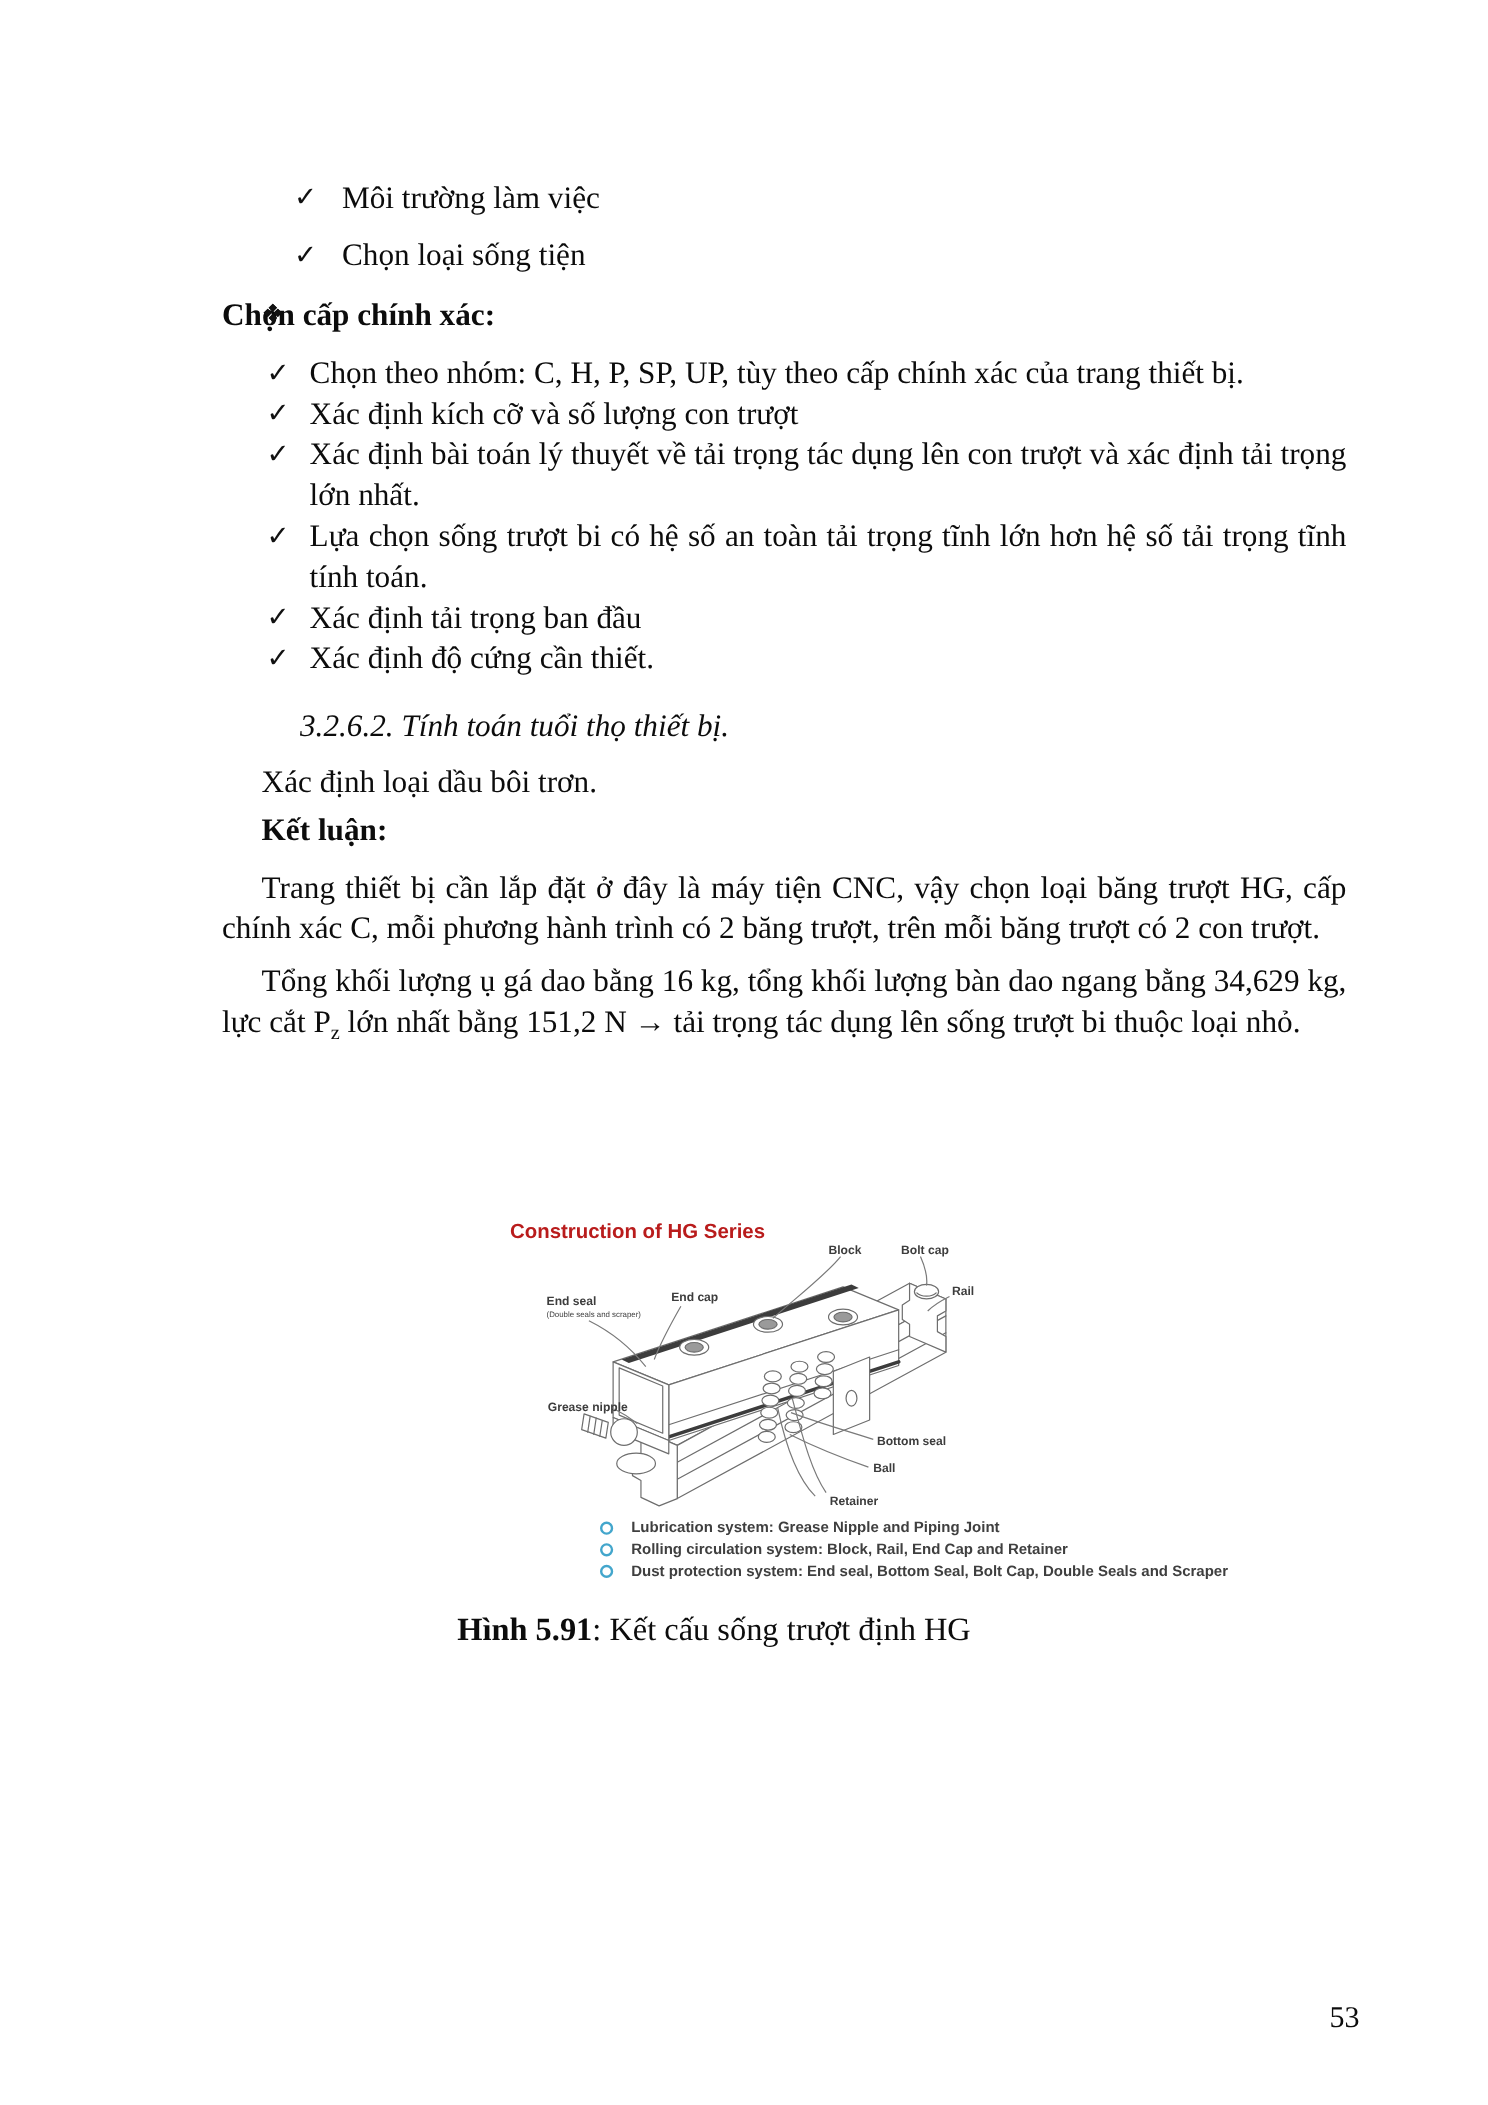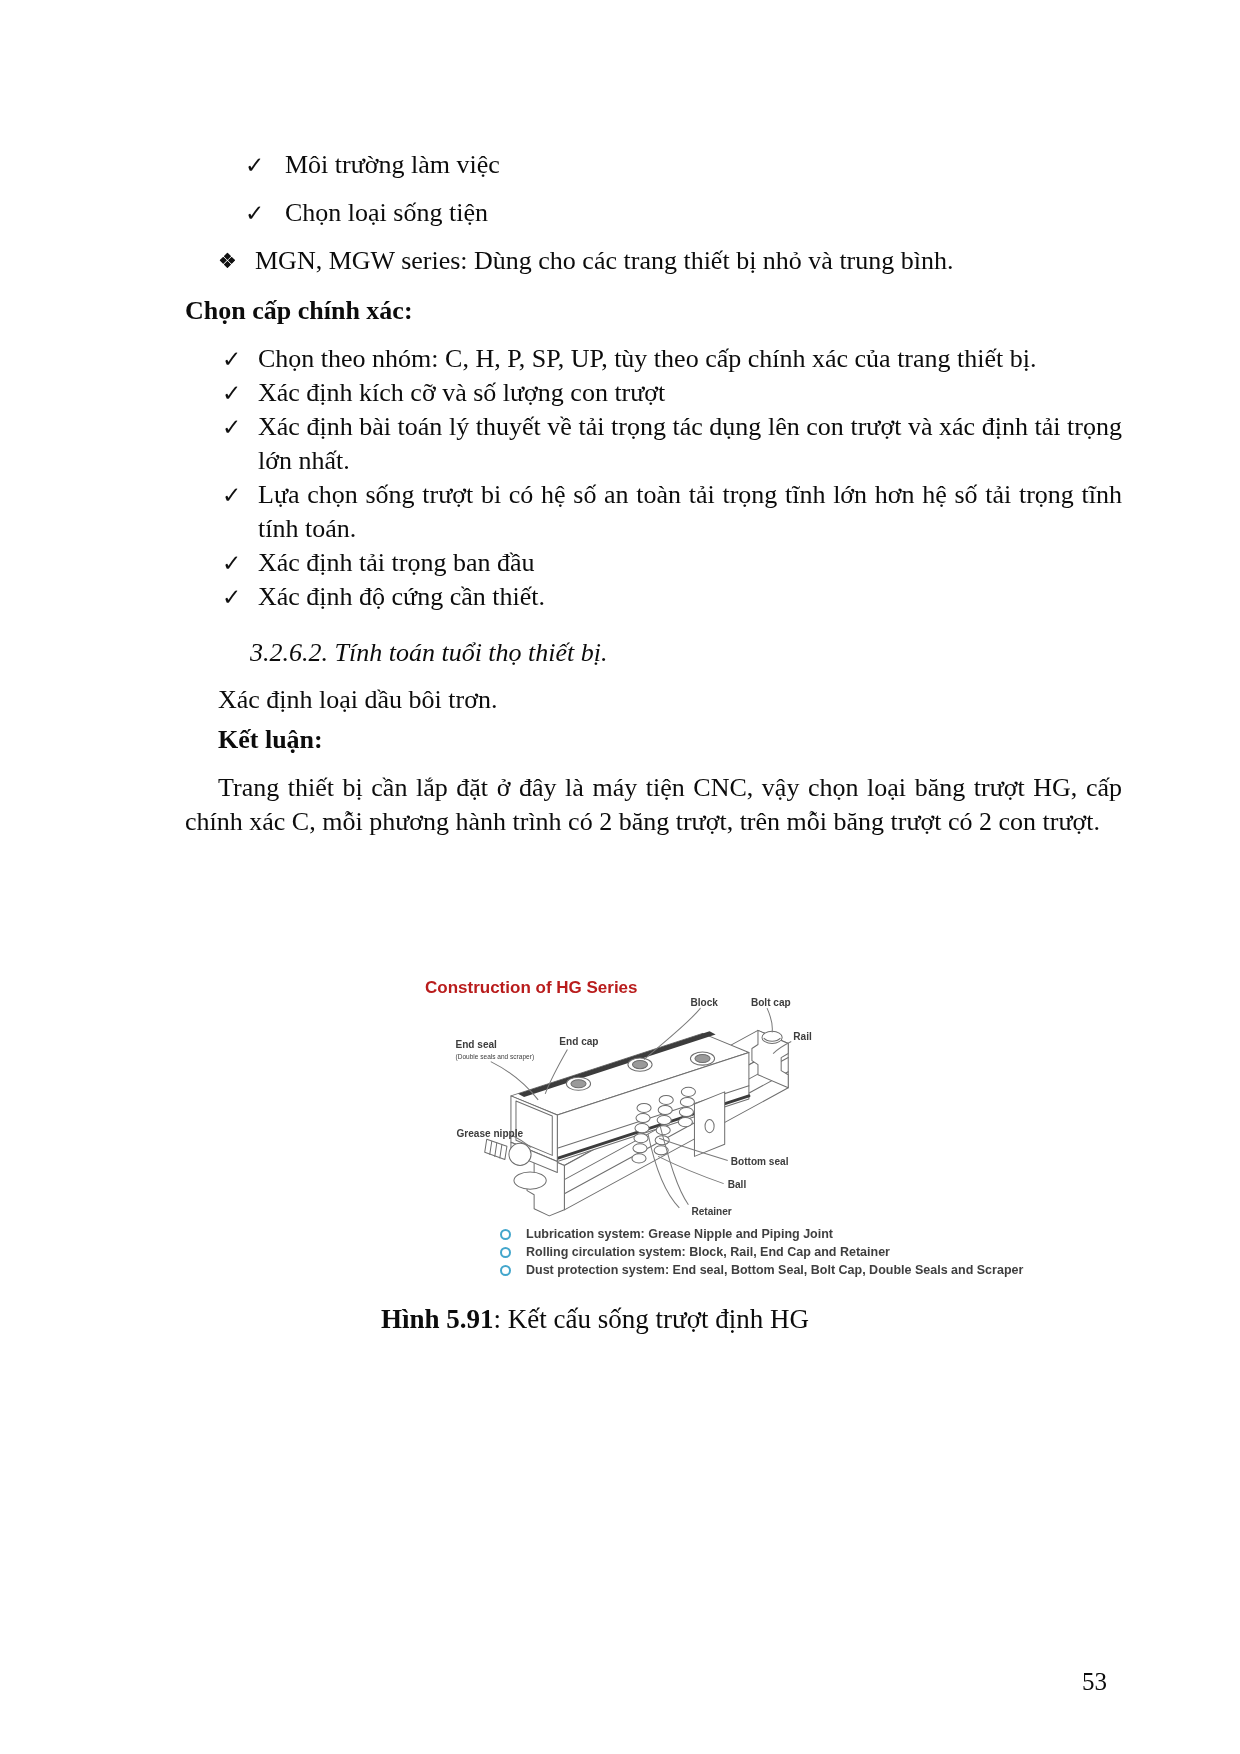--- a/index.html
+++ b/index.html
@@ -52,21 +52,21 @@
     font-family:"Liberation Sans", sans-serif; font-size:12.5px; line-height:15px;
     font-weight:bold; color:#3f3f3f;
   }
   .ring {
     position:absolute; left:0; top:2px; width:7px; height:7px;
     border:2px solid #43a6cc; border-radius:50%; background:#fff;
   }
   .caption { width:820px; text-align:center; margin-top:24px; font-size:27px; }
   .caption b { font-weight:bold; }
 
-  .page-number { position:absolute; left:1082px; top:1668px; font-size:25px; }
+  .page-number { position:absolute; left:1108px; top:1668px; font-size:25px; }
 
   svg text { font-family:"Liberation Sans", sans-serif; fill:#3d3d3d; }
   .lbl { font-size:10px; font-weight:bold; }
   .lbl-sm { font-size:6.5px; font-weight:normal; }
 </style>
 </head>
 <body>
 
 <div class="page">
   <div class="content body-text">
@@ -81,21 +81,20 @@
         <span>Chọn loại sống tiện</span>
       </li>
     </ul>
 
     <ul class="diamonds">
       <li>
         <span class="marker">❖</span>
       </li>
       <li>
         <span class="marker">❖</span>
-        <span>MGN, MGW series: Dùng cho các trang thiết bị nhỏ và trung bình.</span>
       </li>
     </ul>
 
     <div class="section-heading">Chọn cấp chính xác:</div>
 
     <ul class="check2">
       <li>
         <span class="marker">✓</span>
         <span>Chọn theo nhóm: C, H, P, SP, UP, tùy theo cấp chính xác của trang thiết bị.</span>
       </li>
@@ -122,20 +121,21 @@
     </ul>
 
     <div class="subsection">3.2.6.2. Tính toán tuổi thọ thiết bị.</div>
 
     <div class="plain-line">Xác định loại dầu bôi trơn.</div>
 
     <div class="bold-line">Kết luận:</div>
 
     <p class="para">Trang thiết bị cần lắp đặt ở đây là máy tiện CNC, vậy chọn loại băng trượt HG, cấp chính xác C, mỗi phương hành trình có 2 băng trượt, trên mỗi băng trượt có 2 con trượt.</p>
 
+    <p class="para"><span>Tổng khối lượng ụ gá dao bằng 16 kg, tổng khối lượng bàn dao ngang bằng 34,629 kg, lực cắt P</span><sub>z</sub><span> lớn nhất bằng 151,2 N → tải trọng tác dụng lên sống trượt bi thuộc loại nhỏ.</span></p>
 
     <div class="figure-wrap">
       <div class="figure-title">Construction of HG Series</div>
 
       <svg class="diagram" width="484" height="230" viewBox="0 0 480 228" xmlns="http://www.w3.org/2000/svg">
         <g stroke="#6e6e6e" stroke-width="1" fill="#ffffff" stroke-linejoin="round" stroke-linecap="round">
 
           <path d="M135,156 L357,35 L387,48 L165,169 Z"></path>
           <path d="M165,169 L387,48 L387,92 L165,213 Z"></path>
           <path d="M165,183 L387,62" fill="none"></path>

